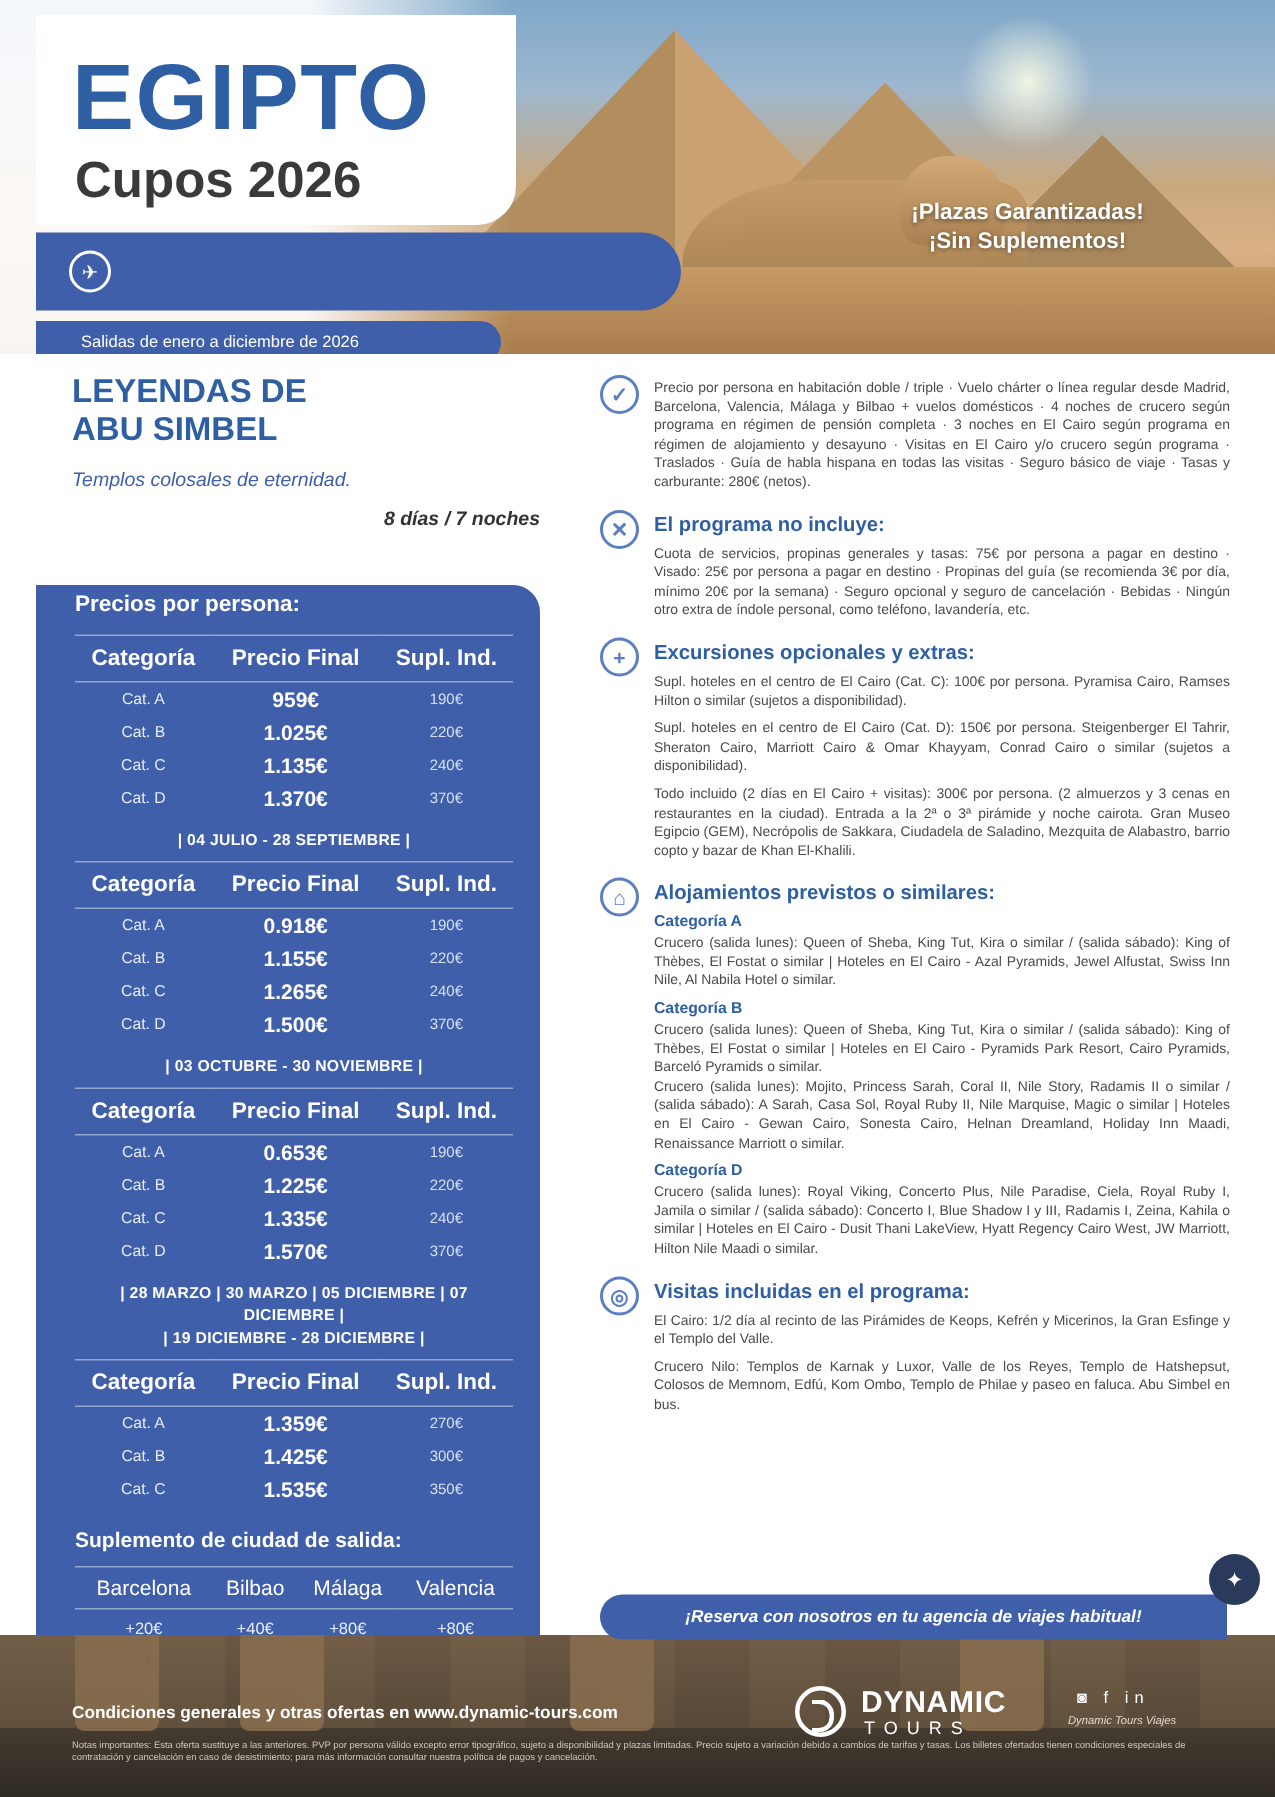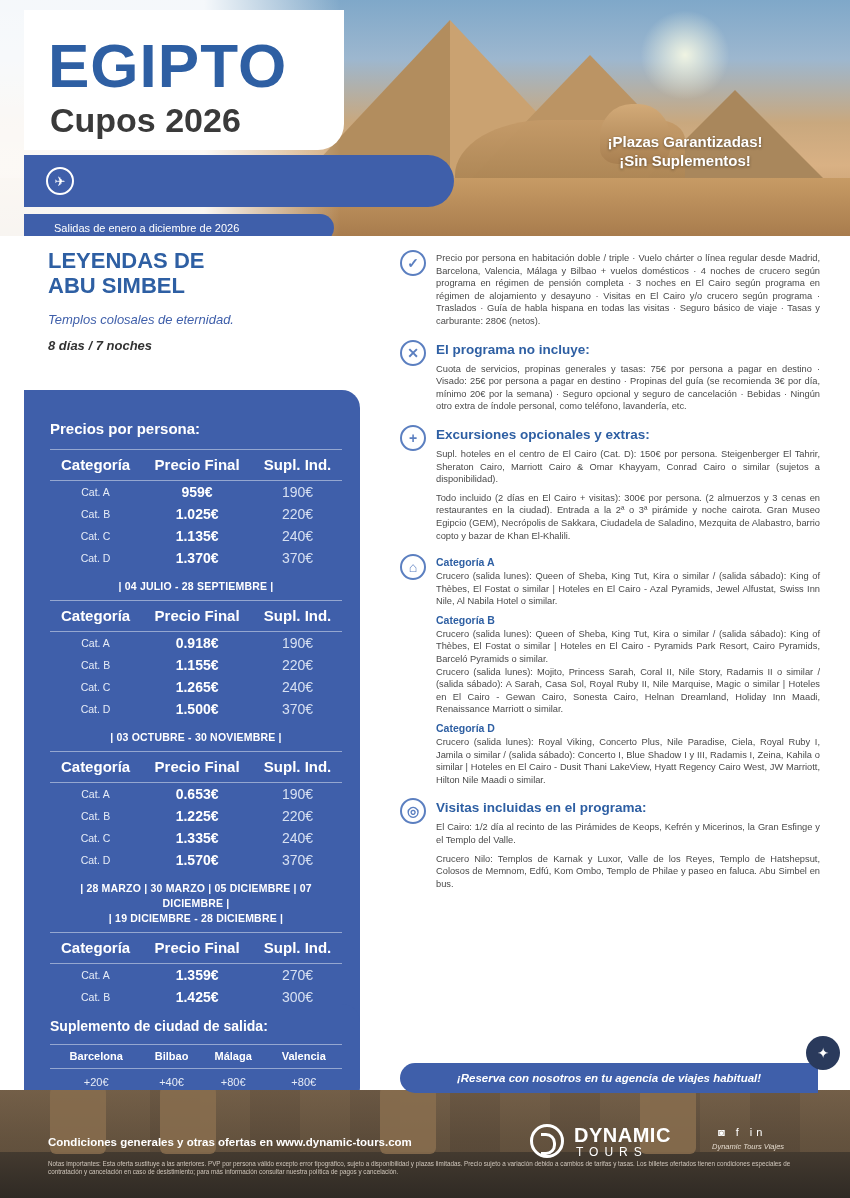--- a/index.html
+++ b/index.html
@@ -94,50 +94,50 @@
     text-align:center; color:#fff; font-weight:bold; font-size:15px; line-height:19px;
     text-shadow: 0 1px 3px rgba(0,0,0,.45);
   }
 
   
   .left-col { position:absolute; left:0px; top:248px; width:360px; }
   .leyendas {
     margin-left:48px; color:#2e5fa3; font-size:22px; font-weight:bold; line-height:25px;
   }
   .tagline { margin-left:48px; margin-top:14px; color:#3f5faa; font-style:italic; font-size:13px; }
-  .duration { margin-left:48px; margin-top:11px; color:#333; font-style:italic; font-size:13px; font-weight:bold;}
+  .duration { margin-left:48px; margin-top:11px; color:#333; font-style:italic; font-size:13px; font-weight:bold;text-align:right;}
 
   .price-panel {
     position:absolute; left:24px; top:142px; width:336px;
     background:#3f5faa; color:#fff; border-radius:0 18px 18px 0;
-    padding:30px 18px 18px 26px;
+    padding:4px 18px 18px 26px;
   }
   .price-title { font-size:15px; font-weight:bold; margin-bottom:12px; }
   .date-head {
     text-align:center; font-size:10.5px; font-weight:bold; line-height:15px;
     margin: 10px 0 6px 0; letter-spacing:.2px;
   }
   table.prices { width:100%; border-collapse:collapse; }
   table.prices th {
     font-size:15px; font-weight:bold; color:#ffffff; padding:6px 0 7px 0;
     border-top:1px solid rgba(255,255,255,.45); border-bottom:1px solid rgba(255,255,255,.45);
   }
   table.prices td { padding:3px 0; text-align:center; }
   td.cat { font-size:10.5px; color:#e6ecf7; }
   td.pf { font-size:14px; font-weight:bold; color:#fff; }
-  td.si { font-size:14px; color:#d7e0f2; }
+  td.si { font-size:10px; color:#d7e0f2; }
 
   .supl-panel {
     position:absolute; left:24px; top:756px; width:336px;
     background:#3f5faa; color:#fff; border-radius:0 18px 18px 0;
     padding:14px 18px 16px 26px;
   }
   .supl-title { font-size:14px; font-weight:bold; margin-bottom:10px; }
   table.supl { width:100%; border-collapse:collapse; }
-  table.supl th { font-size:11px; font-weight:bold; padding:5px 0 6px 0;
+  table.supl th { font-size:14px; font-weight:normal; padding:5px 0 6px 0;
     border-top:1px solid rgba(255,255,255,.45); border-bottom:1px solid rgba(255,255,255,.45);margin-top:28px;}
   table.supl td { font-size:11px; text-align:center; padding:7px 0 2px 0; color:#e6ecf7;}
 
   
   .right-col { position:absolute; left:400px; top:252px; width:420px; }
   .sect { margin-bottom:14px; position:relative; padding-left:36px; }
   .sect-icon {
     position:absolute; left:0; top:-2px; width:26px; height:26px;
     border:2px solid #5b7fc0; border-radius:50%;
     color:#5b7fc0; display:flex; align-items:center; justify-content:center;
@@ -393,26 +393,28 @@
 
     <div class="sect">
       <div class="sect-icon">✕</div>
       <div class="sect-title">El programa no incluye:</div>
       <div class="sect-body">Cuota de servicios, propinas generales y tasas: 75€ por persona a pagar en destino · Visado: 25€ por persona a pagar en destino · Propinas del guía (se recomienda 3€ por día, mínimo 20€ por la semana) · Seguro opcional y seguro de cancelación · Bebidas · Ningún otro extra de índole  personal, como teléfono, lavandería, etc.</div>
     </div>
 
     <div class="sect">
       <div class="sect-icon">+</div>
       <div class="sect-title">Excursiones opcionales y extras:</div>
+      <div class="sect-body" style="margin-bottom:6px;">Supl. hoteles en el centro de El Cairo (Cat. C): 100€ por persona. Pyramisa Cairo, Ramses Hilton o similar (sujetos a disponibilidad).</div>
       <div class="sect-body" style="margin-bottom:6px;">Supl. hoteles en el centro de El Cairo (Cat. D): 150€ por persona. Steigenberger El Tahrir, Sheraton Cairo, Marriott Cairo &amp; Omar Khayyam, Conrad Cairo o similar (sujetos a disponibilidad).</div>
       <div class="sect-body">Todo incluido (2 días en El Cairo + visitas): 300€ por persona. (2 almuerzos y 3 cenas en restaurantes en la ciudad). Entrada a la 2ª o 3ª pirámide y noche cairota. Gran Museo Egipcio (GEM), Necrópolis de Sakkara, Ciudadela de Saladino, Mezquita de Alabastro, barrio copto y bazar de Khan El-Khalili.</div>
     </div>
 
     <div class="sect">
       <div class="sect-icon">⌂</div>
+      <div class="sect-title">Alojamientos previstos o similares:</div>
 
       <div class="cat-label">Categoría A</div>
       <div class="sect-body">Crucero (salida lunes): Queen of Sheba, King Tut, Kira o similar / (salida sábado): King of Thèbes, El Fostat o similar | Hoteles en El Cairo - Azal Pyramids, Jewel Alfustat, Swiss Inn Nile, Al Nabila Hotel o similar.</div>
 
       <div class="cat-label">Categoría B</div>
       <div class="sect-body">Crucero (salida lunes): Queen of Sheba, King Tut, Kira o similar / (salida sábado): King of Thèbes, El Fostat o similar | Hoteles en El Cairo - Pyramids Park Resort, Cairo Pyramids, Barceló Pyramids o similar.</div>
 
       <div class="sect-body">Crucero (salida lunes): Mojito, Princess Sarah, Coral II, Nile Story, Radamis II o similar / (salida sábado): A Sarah, Casa Sol, Royal Ruby II, Nile Marquise, Magic o similar | Hoteles en El Cairo - Gewan Cairo, Sonesta Cairo, Helnan Dreamland, Holiday Inn Maadi, Renaissance Marriott o similar.</div>
 
       <div class="cat-label">Categoría D</div>

